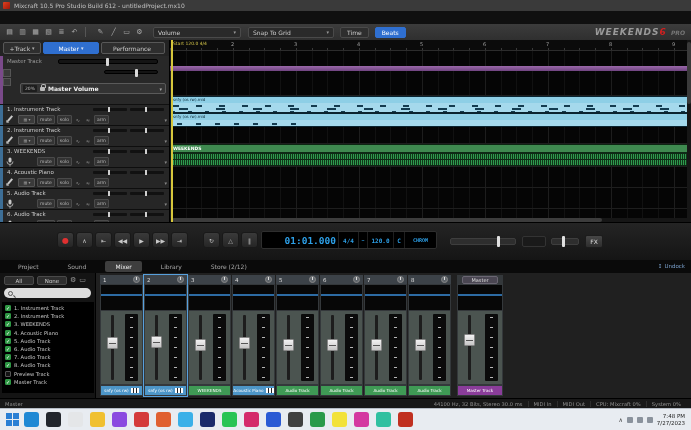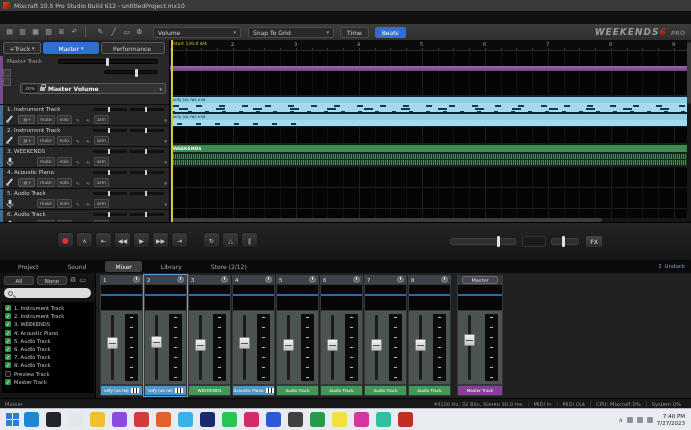--- a/index.html
+++ b/index.html
@@ -534,20 +534,28 @@
         <div class="tr-btn">◀◀</div>
         <div class="tr-btn">▶</div>
         <div class="tr-btn">▶▶</div>
         <div class="tr-btn">⇥</div>
       </div>
     <div class="tr-group g2">
         <div class="tr-btn">↻</div>
         <div class="tr-btn">△</div>
         <div class="tr-btn">‖</div>
       </div>
+    <div class="lcd">
+      <span class="lcd-pos">01:01.000</span>
+      <span class="lcd-seg seg-sig">4/4</span>
+      <span class="lcd-seg seg-tilde">~</span>
+      <span class="lcd-seg seg-tempo">120.0</span>
+      <span class="lcd-seg seg-key">C</span>
+      <span class="lcd-seg seg-mode">CHROM</span>
+    </div>
     <div class="sl1">
         <span class="hdl" style="left:72%"></span>
       </div>
     <div class="trbox"></div>
     <div class="sl2">
         <span class="hdl" style="left:40%"></span>
       </div>
     <div class="fx-btn">FX</div>
   </div>
 

